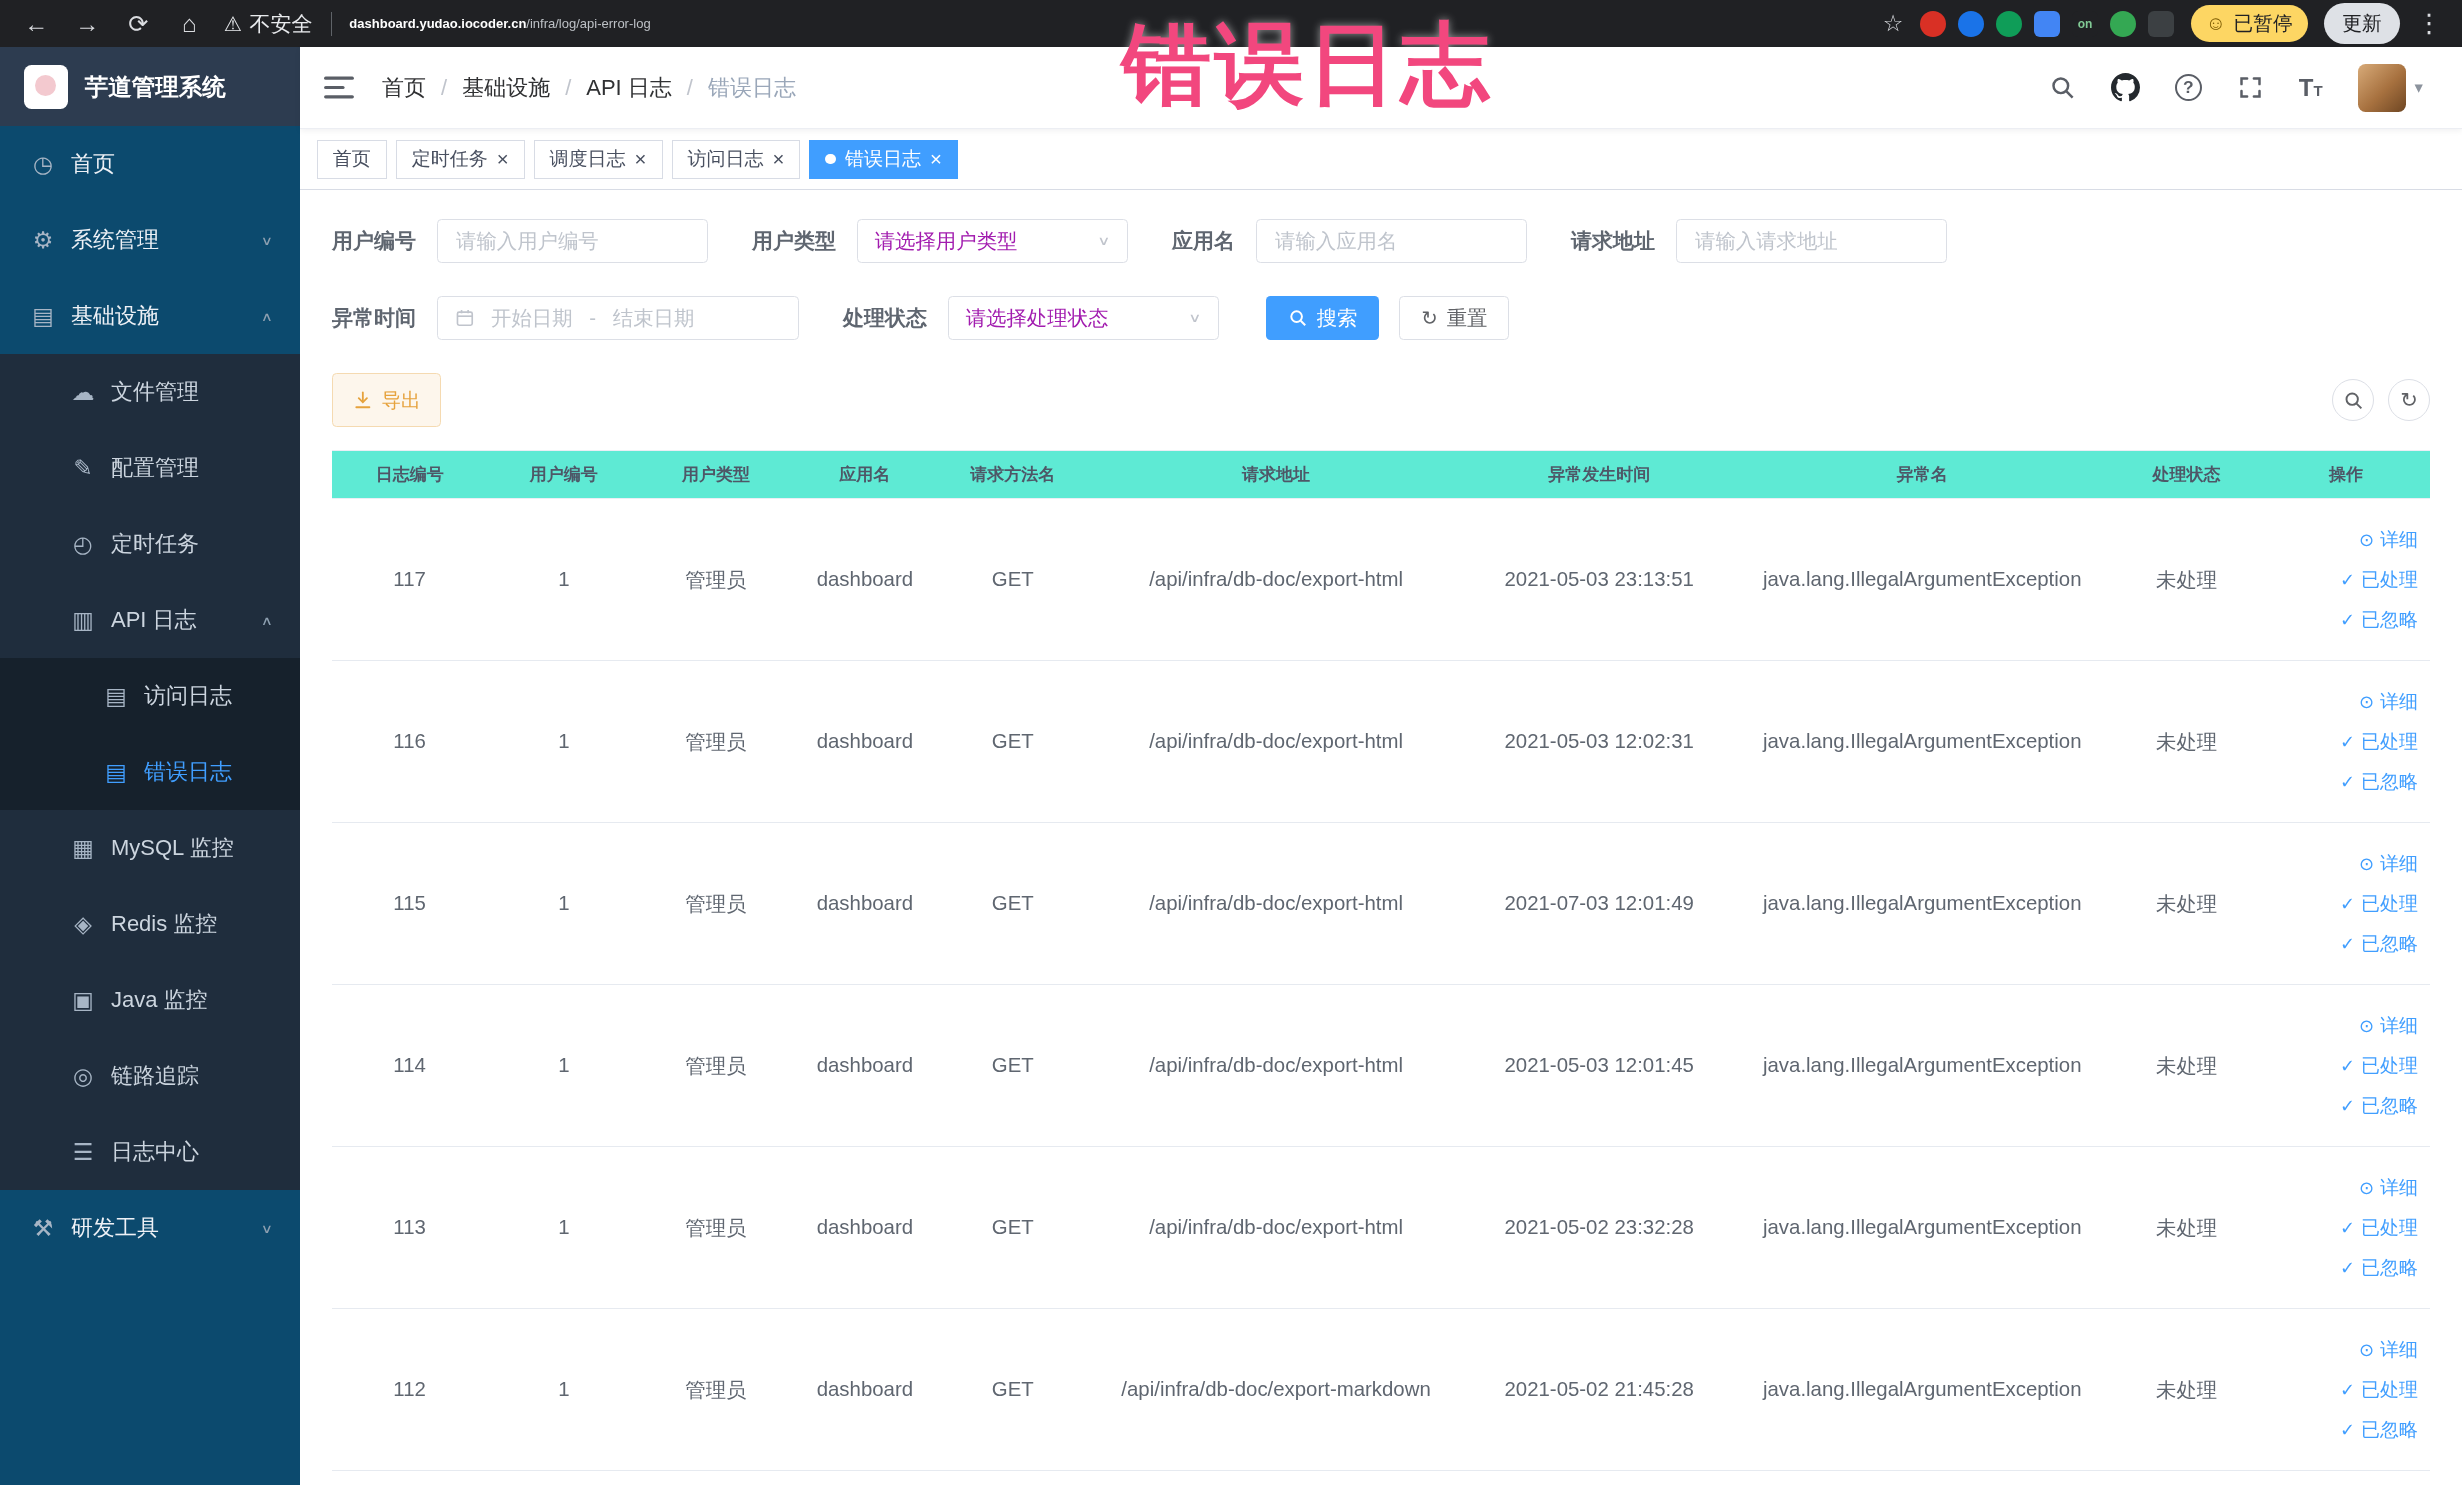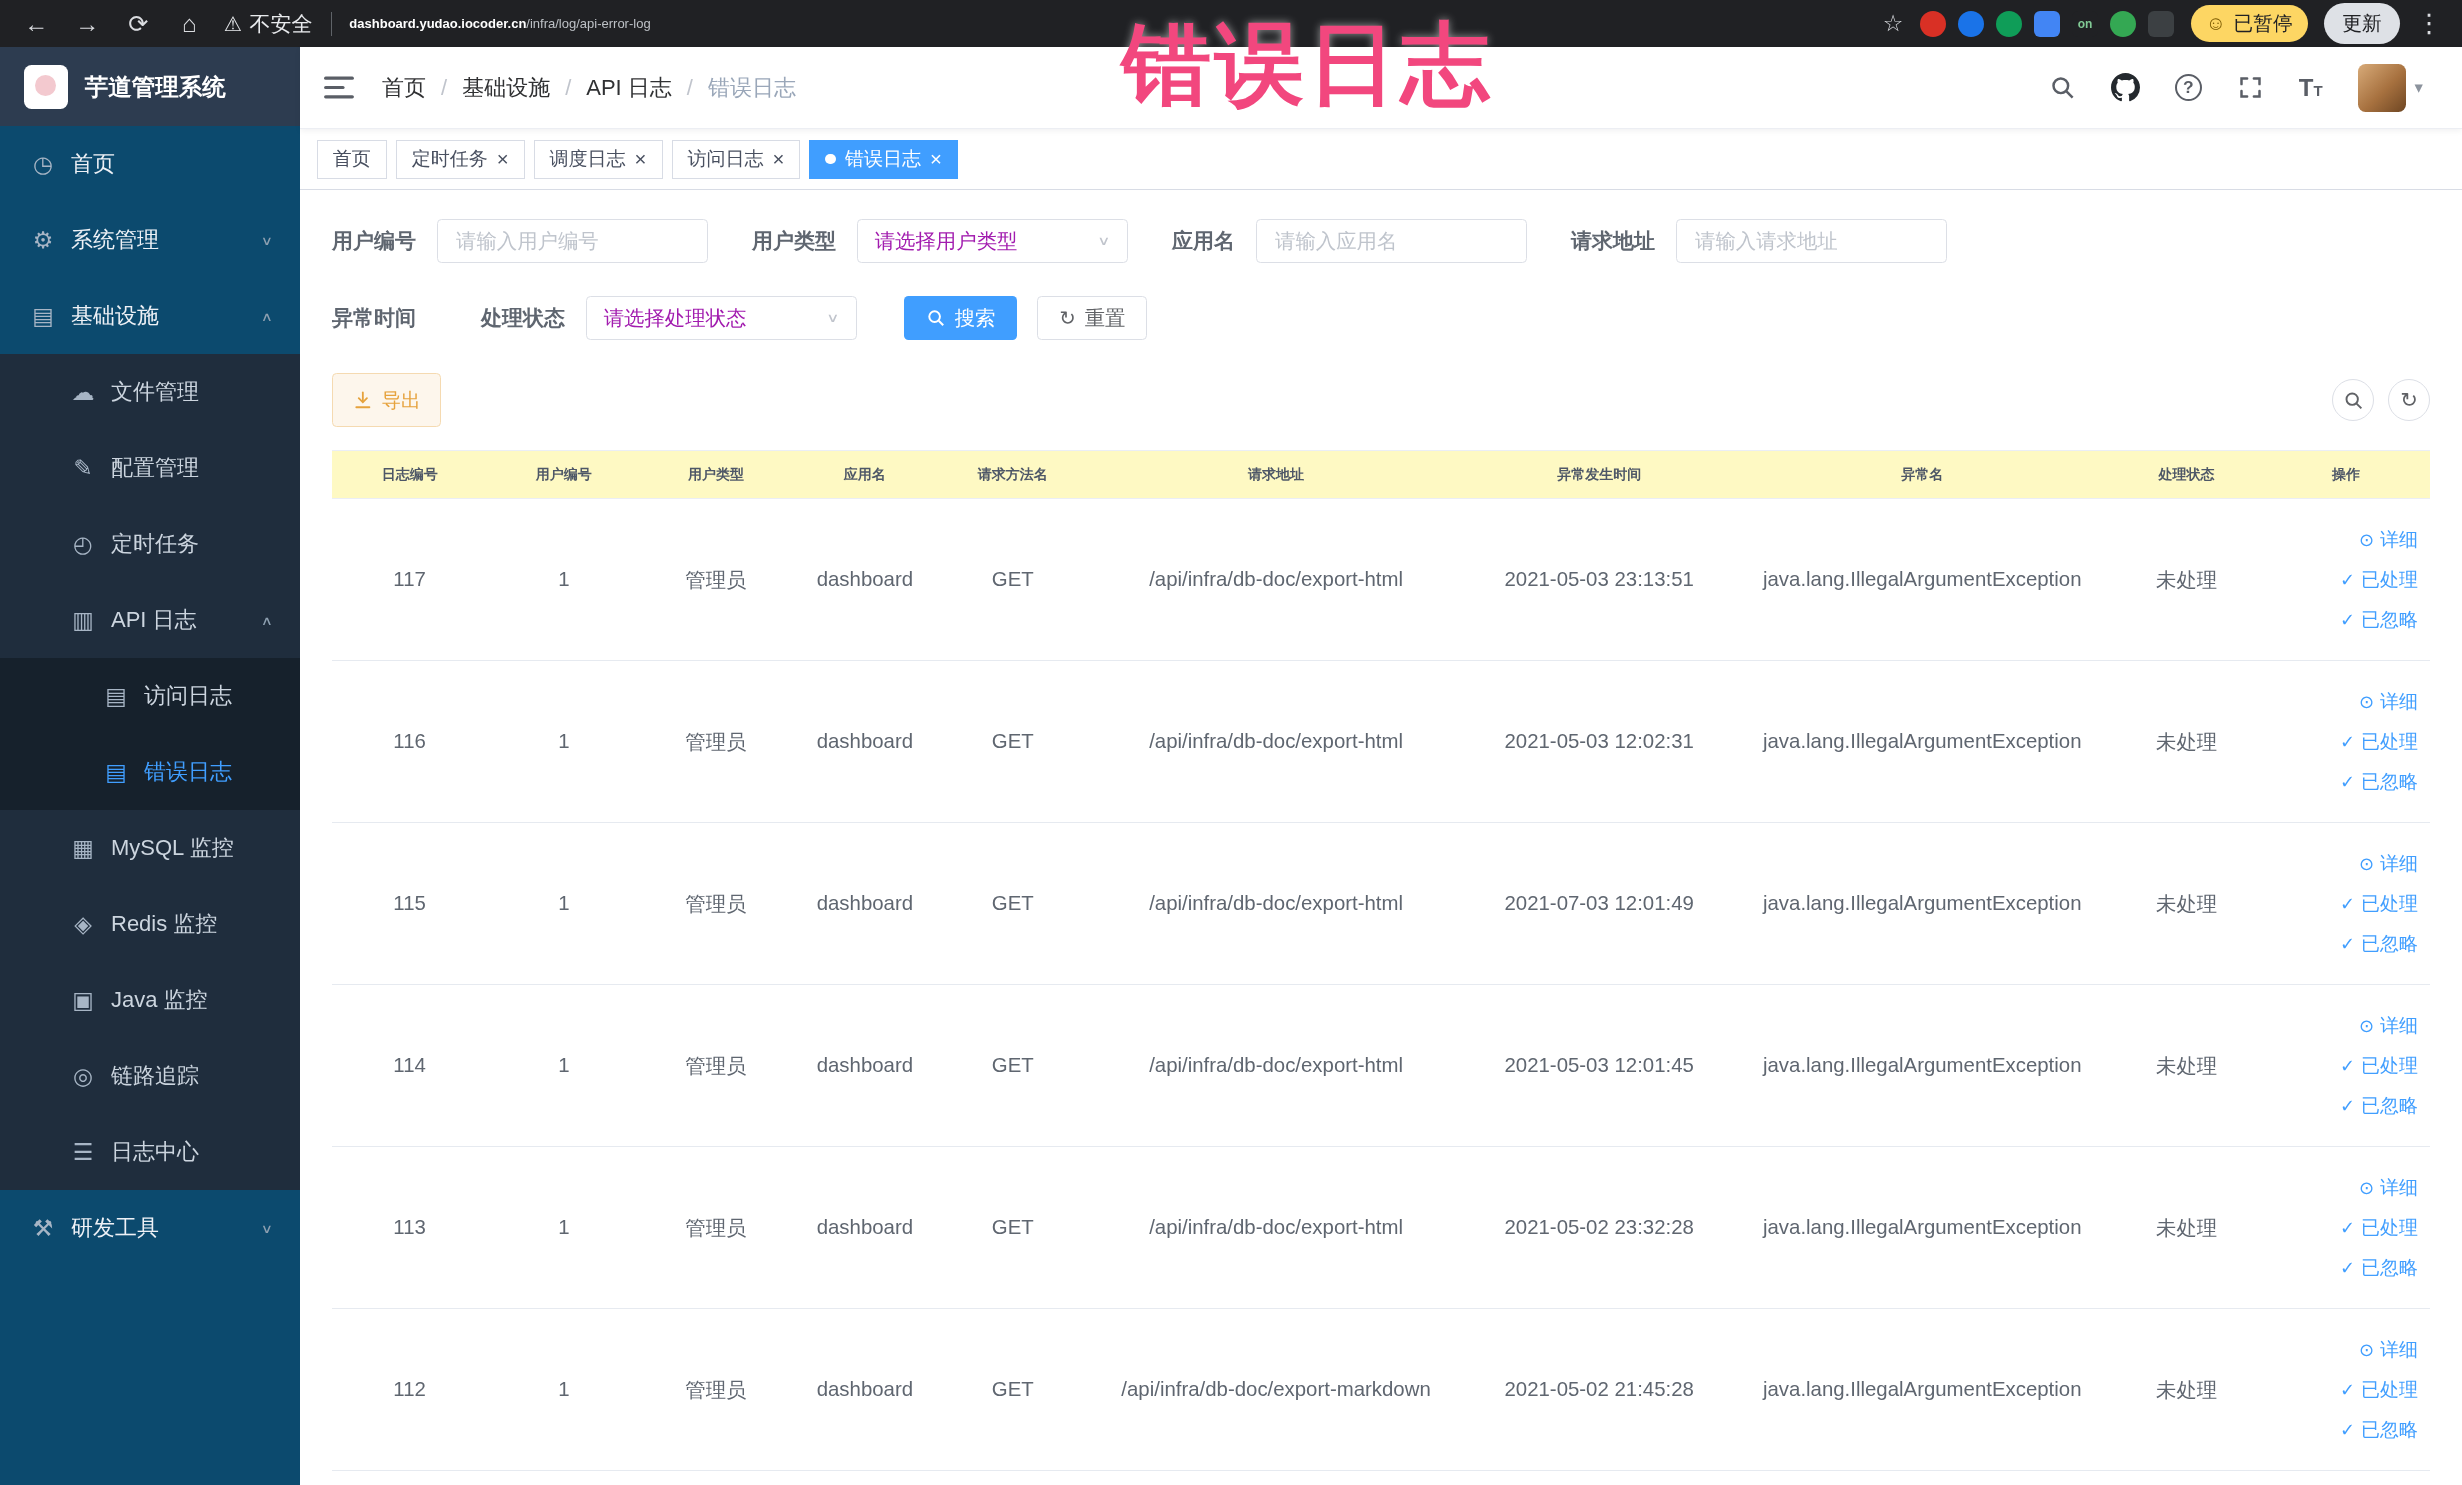--- a/index.html
+++ b/index.html
@@ -95,22 +95,22 @@
   .btn.export { background:#fdf6ec; border-color:#f5dab1; color:#e6a23c; height:54px;
     font-size:19.7px; padding:0 19.7px; }
   .ricon { font-size:19.7px; }
 
   .toolbar { display:flex; align-items:center; justify-content:space-between; }
   .toolbar-right { display:flex; gap:13.6px; }
   .circle-btn { width:42px; height:42px; border:0.8px solid #dcdfe6; border-radius:50%;
     display:flex; align-items:center; justify-content:center; color:#606266; font-size:21px; background:#fff; }
 
   table { width:100%; border-collapse:collapse; table-layout:fixed; margin-top:23px; }
-  thead th { height:48px; background:#fef9c3; border-top:0.8px solid #ebeef5; border-bottom:0.8px solid #ebeef5;
-    font-size:14px; font-weight:700; color:#4e5767; padding:0 6px; }
+  thead th { height:48px; background:#5eead4; border-top:0.8px solid #ebeef5; border-bottom:0.8px solid #ebeef5;
+    font-size:17px; font-weight:700; color:#4e5767; padding:0 6px; }
   tbody td { height:162px; border-bottom:0.8px solid #e6eaf0; font-size:20.4px; color:#5f6670;
     text-align:center; padding:0 7.6px; overflow:hidden; white-space:nowrap; }
   td.actions-cell { text-align:right; padding-right:12px; }
   .op { display:block; color:#409eff; font-size:19px; line-height:39px; text-decoration:none; white-space:nowrap; }
   .op-ic { margin-right:6px; font-size:18px; }
 
   
   .annotation { position:absolute; left:1122px; top:4.5px; font-size:89px; font-weight:700;
     color:#f2477e; letter-spacing:3.8px; z-index:999; text-shadow:0 0 9px rgba(255,255,255,.55); }
 
@@ -314,20 +314,33 @@
         </div>
         <div class="fgroup">
           <label>请求地址</label>
           <input class="input" placeholder="请输入请求地址" style="">
         </div>
       </div>
 
       <div class="filter-row">
         <div class="fgroup">
           <label>异常时间</label>
+          <div class="daterange">
+            <span>
+              <svg width="19.7" height="19.7" viewBox="0 0 24 24" fill="none" stroke="#c0c4cc" stroke-width="2">
+                <rect x="3" y="5" width="18" height="16" rx="2"></rect>
+                  <line x1="3" y1="10" x2="21" y2="10"></line>
+                  <line x1="8" y1="2.5" x2="8" y2="6.5"></line>
+                  <line x1="16" y1="2.5" x2="16" y2="6.5"></line>
+              </svg>
+            </span>
+            <span class="ph">开始日期</span>
+            <span class="sep">-</span>
+            <span class="ph">结束日期</span>
+          </div>
         </div>
         <div class="fgroup">
           <label>处理状态</label>
           <div class="select">
             <span class="ph">请选择处理状态</span>
             <span class="arrow">∨</span>
           </div>
         </div>
         <button class="btn primary">
           <svg width="19.7" height="19.7" viewBox="0 0 24 24" fill="none" stroke="#ffffff" stroke-width="2.4">

